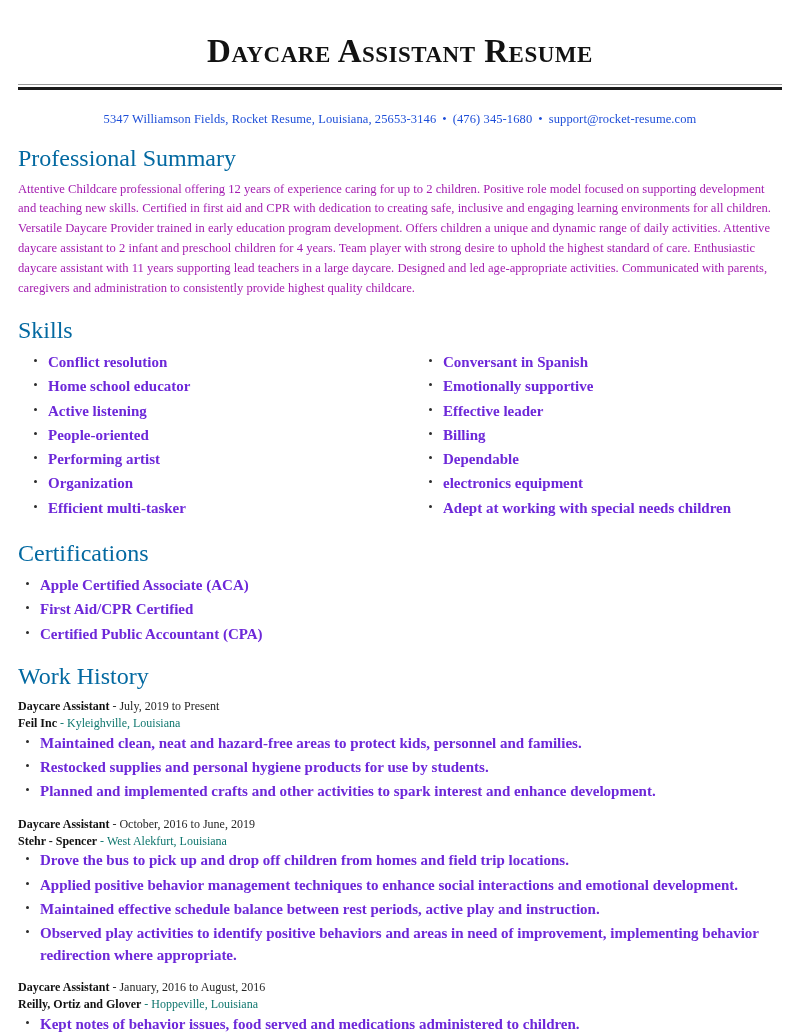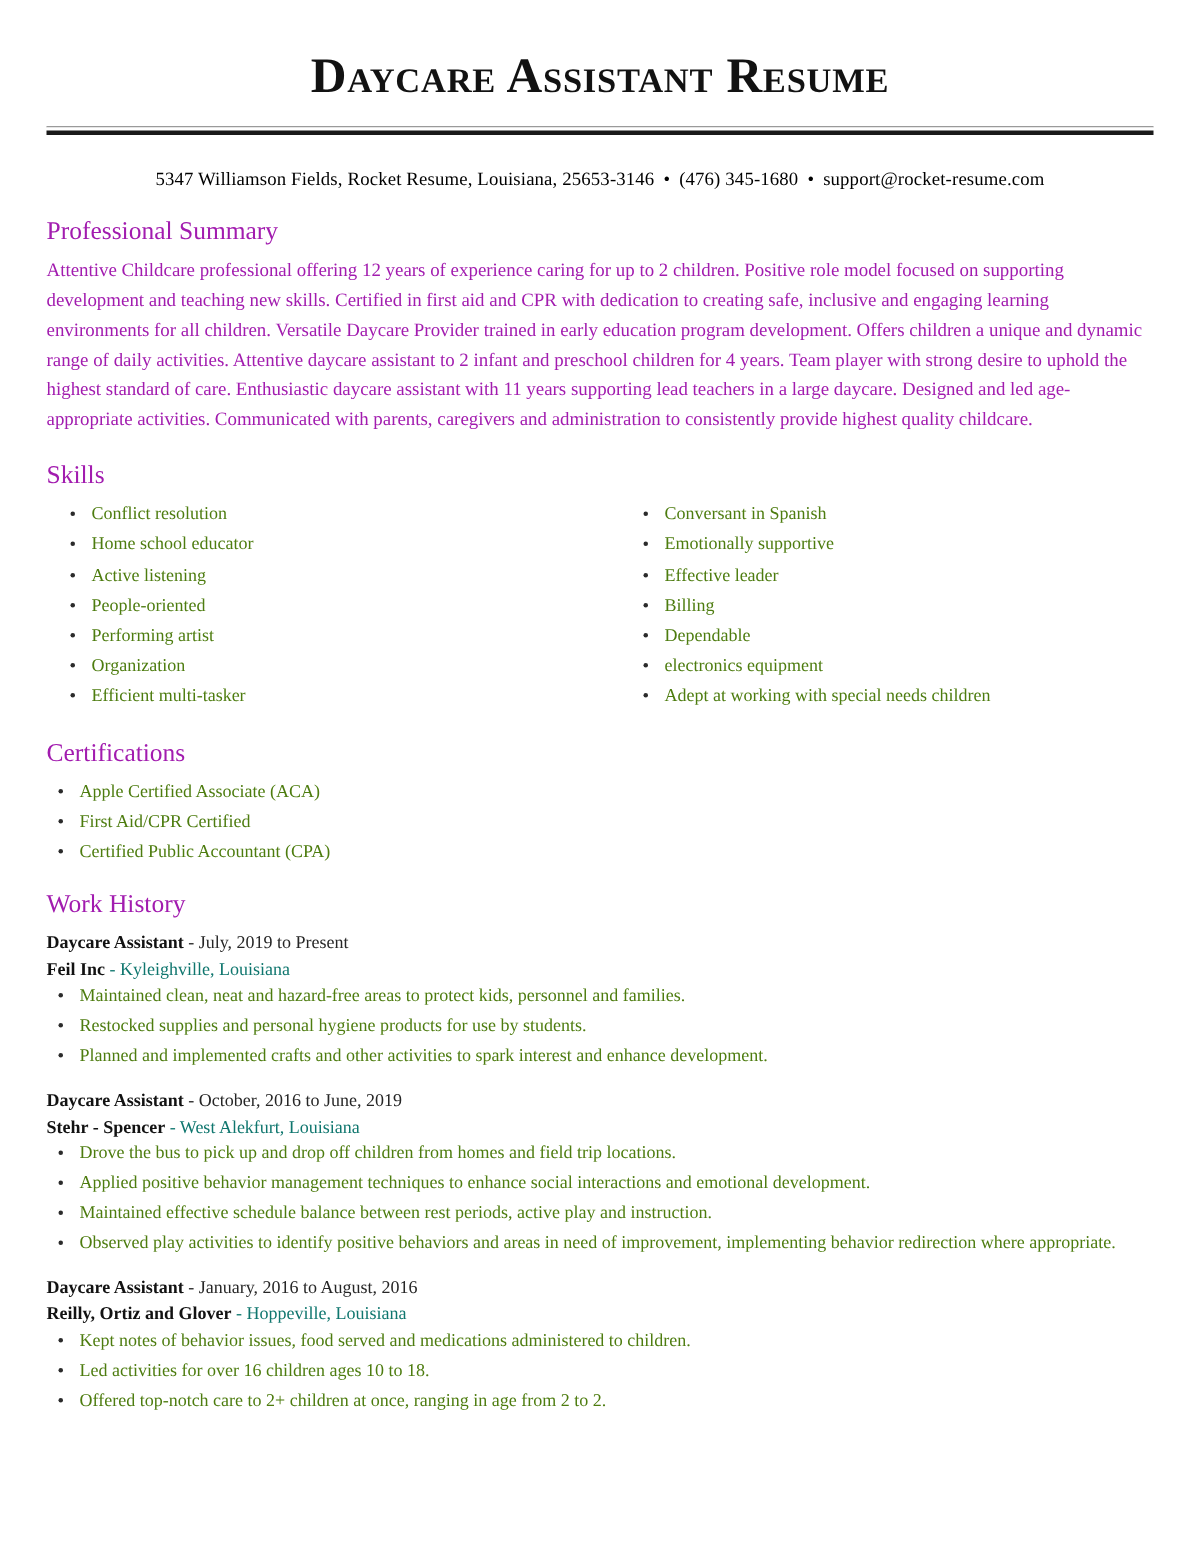--- a/index.html
+++ b/index.html
@@ -11,21 +11,21 @@
     width: 800px;
     height: 1035px;
     overflow: hidden;
     font-family: "Liberation Serif", "DejaVu Serif", serif;
     color: #1c1c1c;
   }
   .page {
     width: 800px;
     height: 1035px;
     box-sizing: border-box;
-    padding: 0 31px;
+    padding: 0 18px;
     position: relative;
   }
 
   
   .resume-title {
     text-align: center;
     font-family: "Liberation Serif", "DejaVu Serif", serif;
     font-weight: bold;
     font-variant: small-caps;
     font-size: 33px;
@@ -48,60 +48,61 @@
     background: #ffffff;
   }
   .rule-thick {
     height: 3px;
     background: #1a1a1a;
     width: 100%;
   }
   .contact-line {
     text-align: center;
     font-size: 12.5px;
-    color: #000000;
+    color: #1d4ed8;
     margin-top: 22px;
     letter-spacing: 0.1px;
   }
   .contact-sep {
     padding: 0 6px;
   }
 
   
   .section {
     margin-top: 16px;
   }
   .section-heading {
-    font-size: 17px;
+    font-size: 24px;
     font-weight: normal;
-    color: #a21caf;
+    color: #0369a1;
     margin: 0 0 7px 0;
     line-height: 1.25;
   }
   .summary-text {
     font-size: 12.6px;
     line-height: 1.58;
     text-align: left;
     color: #a21caf;
     margin: 0;
   }
 
   
   ul.bullets {
     list-style: none;
     margin: 0;
     padding: 0;
   }
   ul.bullets > li {
     position: relative;
     padding-left: 22px;
-    font-size: 12px;
+    font-size: 15px;
     line-height: 1.42;
-    color: #4d7c0f;
+    color: #6d28d9;
     margin-bottom: 3px;
+    font-weight: bold;
   }
   ul.bullets > li::before {
     content: "";
     position: absolute;
     left: 8px;
     top: 7px;
     width: 3px;
     height: 3px;
     border-radius: 50%;
     background: #2b2b2b;

